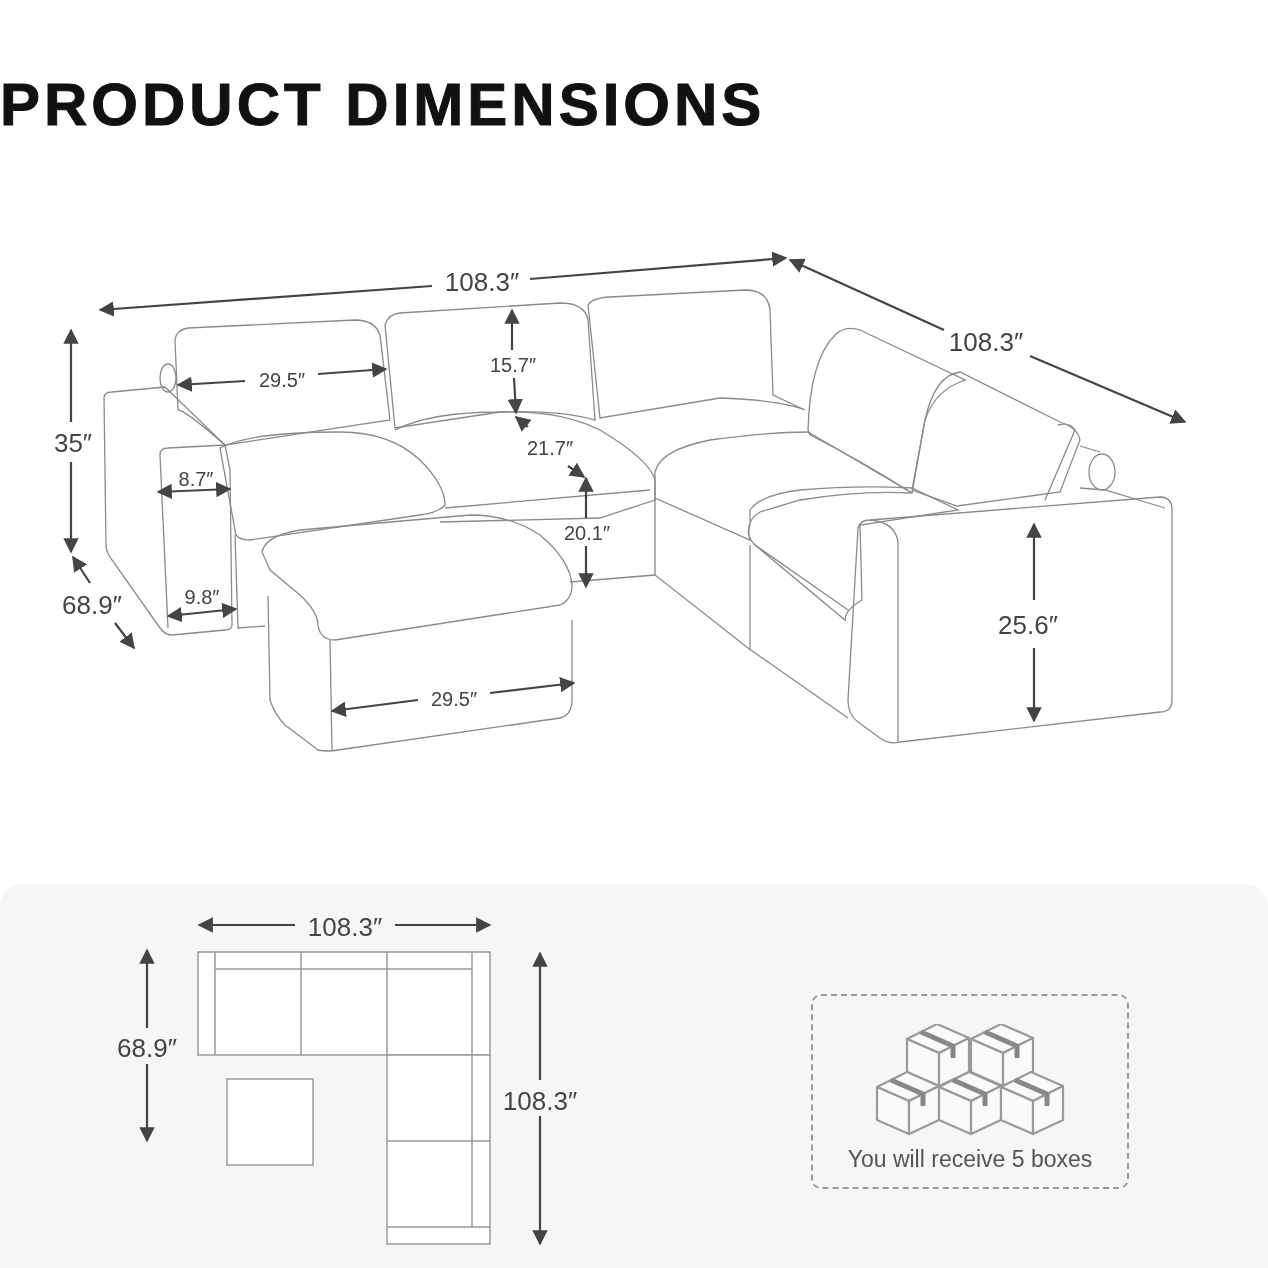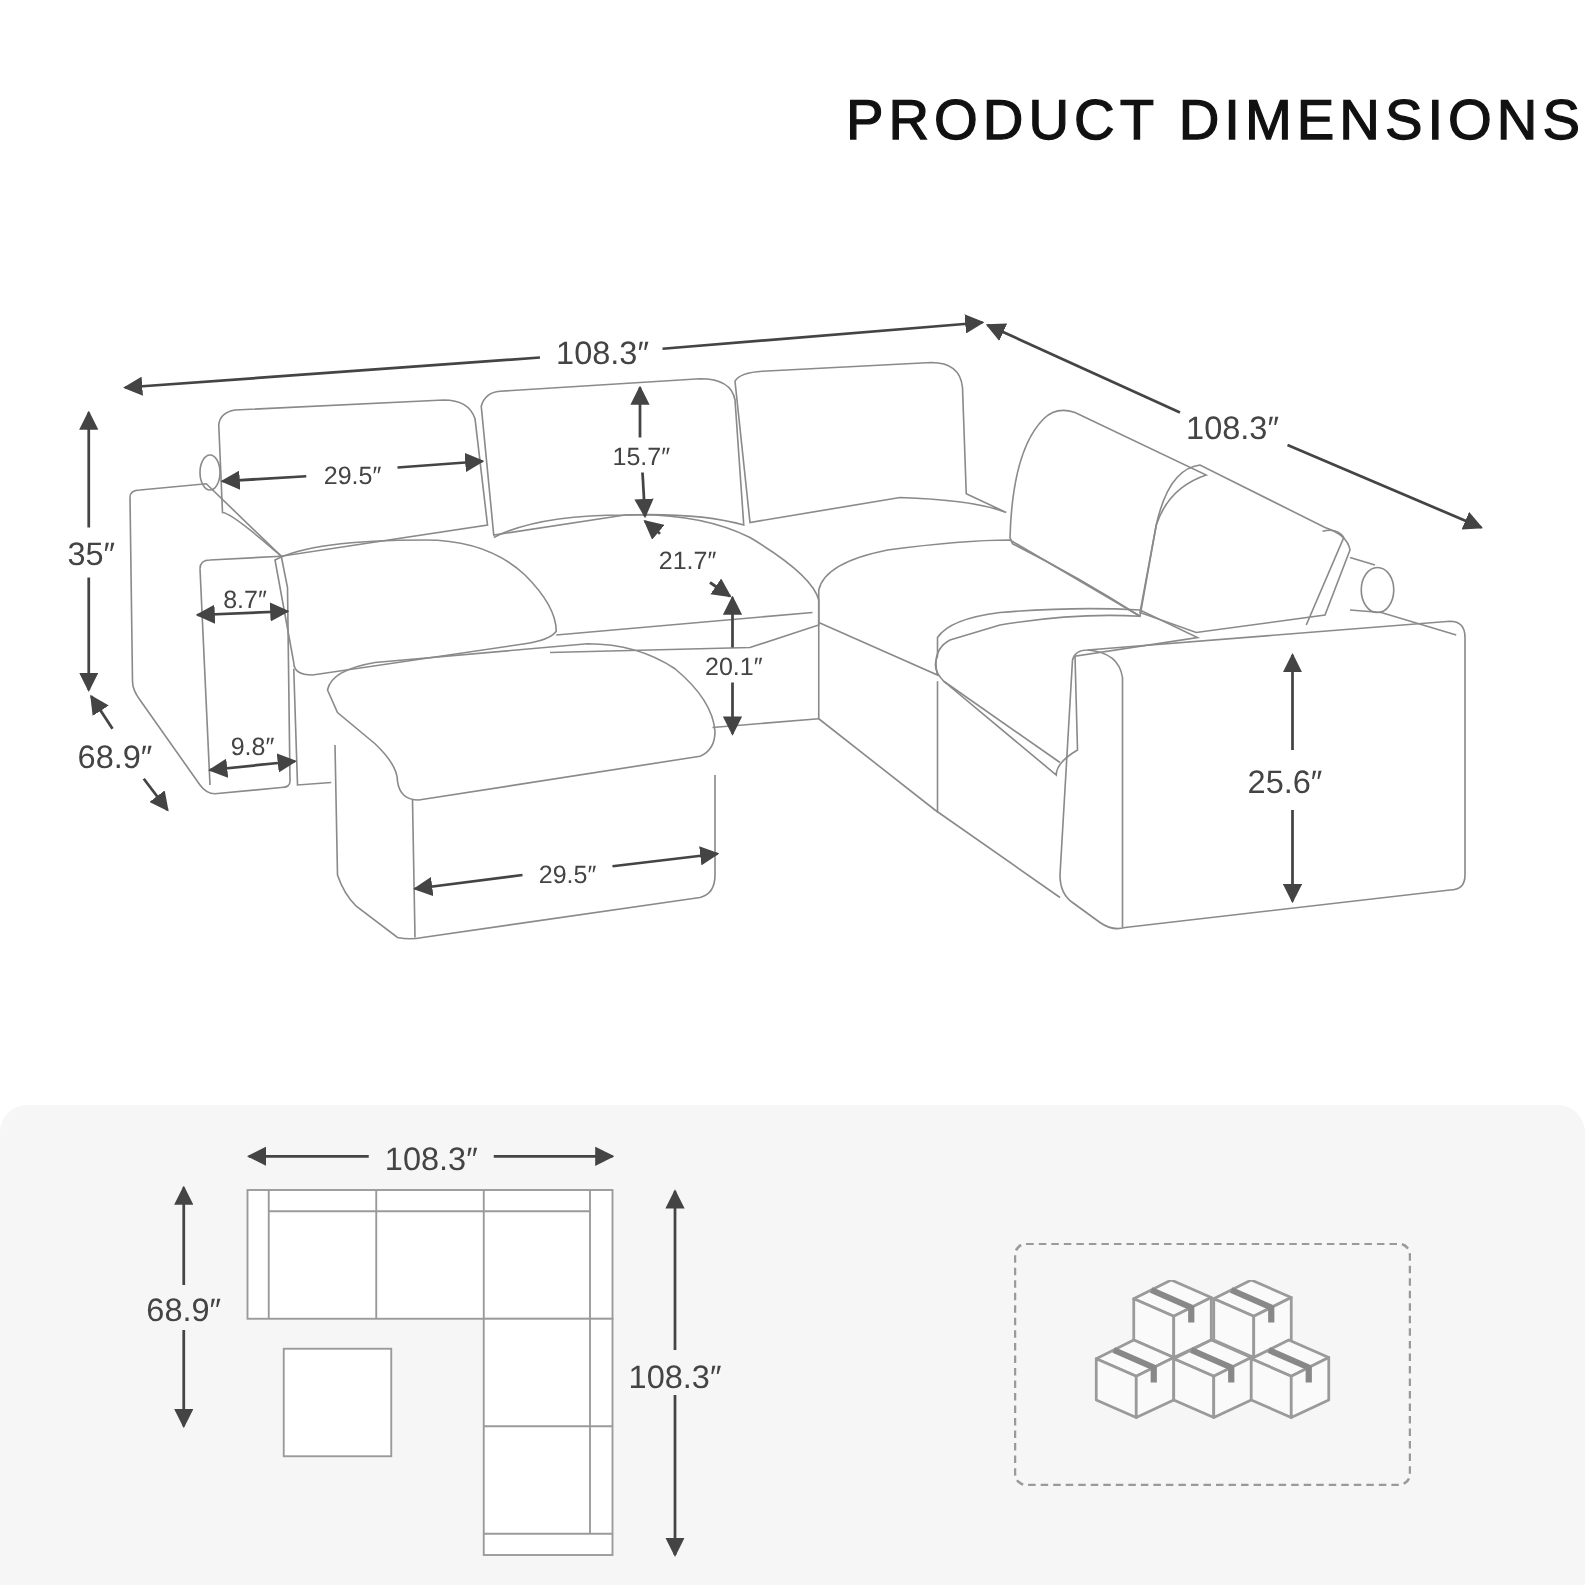--- a/index.html
+++ b/index.html
@@ -1,17 +1,17 @@
 <!DOCTYPE html>
 <html><head>
 <meta charset="utf-8">
 <style>
   html, body { margin: 0; padding: 0; }
   body { width: 1268px; height: 1268px; background: #ffffff; position: relative; overflow: hidden; font-family: "Liberation Sans", sans-serif; }
-  .title { position: absolute; left: 0; top: 70px; width: 1268px; text-align: right; font-family: "Liberation Sans", sans-serif; font-size: 45px; letter-spacing: 4px; color: #111; font-weight: 400; -webkit-text-stroke: 1px #111; }
+  .title { position: absolute; left: 0; top: 70px; width: 1268px; text-align: left; font-family: "Liberation Sans", sans-serif; font-size: 60px; letter-spacing: 4px; color: #111; font-weight: 700; -webkit-text-stroke: 1px #111; }
   svg { position: absolute; left: 0; top: 0; }
   .dim { font-family: "Liberation Sans", sans-serif; fill: #444; }
   .panel { position: absolute; left: 0; top: 884px; width: 1268px; height: 384px; background: #f6f6f6; border-radius: 22px 22px 0 0; }
   .boxes-card { position: absolute; left: 811px; top: 994px; width: 318px; height: 195px; border: 2px dashed #9a9a9a; border-radius: 10px; box-sizing: border-box; }
   .boxes-label { position: absolute; left: 0; width: 100%; top: 150px; text-align: center; font-size: 23px; color: #555; font-family: "Liberation Sans", sans-serif; }
 </style>
 </head>
 <body>
 
 <div class="title">PRODUCT DIMENSIONS</div>
@@ -170,13 +170,14 @@
         <path d="M14,8 L46,22 L46,34" stroke="#888" stroke-width="5" fill="none"></path>
       </g>
       <g transform="translate(128,48)">
         <path d="M0,15 L30,0 L62,14 L32,29 Z"></path>
           <path d="M0,15 L0,48 L32,62 L32,29 Z"></path>
           <path d="M32,29 L62,14 L62,48 L32,62 Z"></path>
         <path d="M14,8 L46,22 L46,34" stroke="#888" stroke-width="5" fill="none"></path>
       </g>
     </g>
   </svg>
+  <div class="boxes-label">You will receive 5 boxes</div>
 </div>
 
 </body></html>

